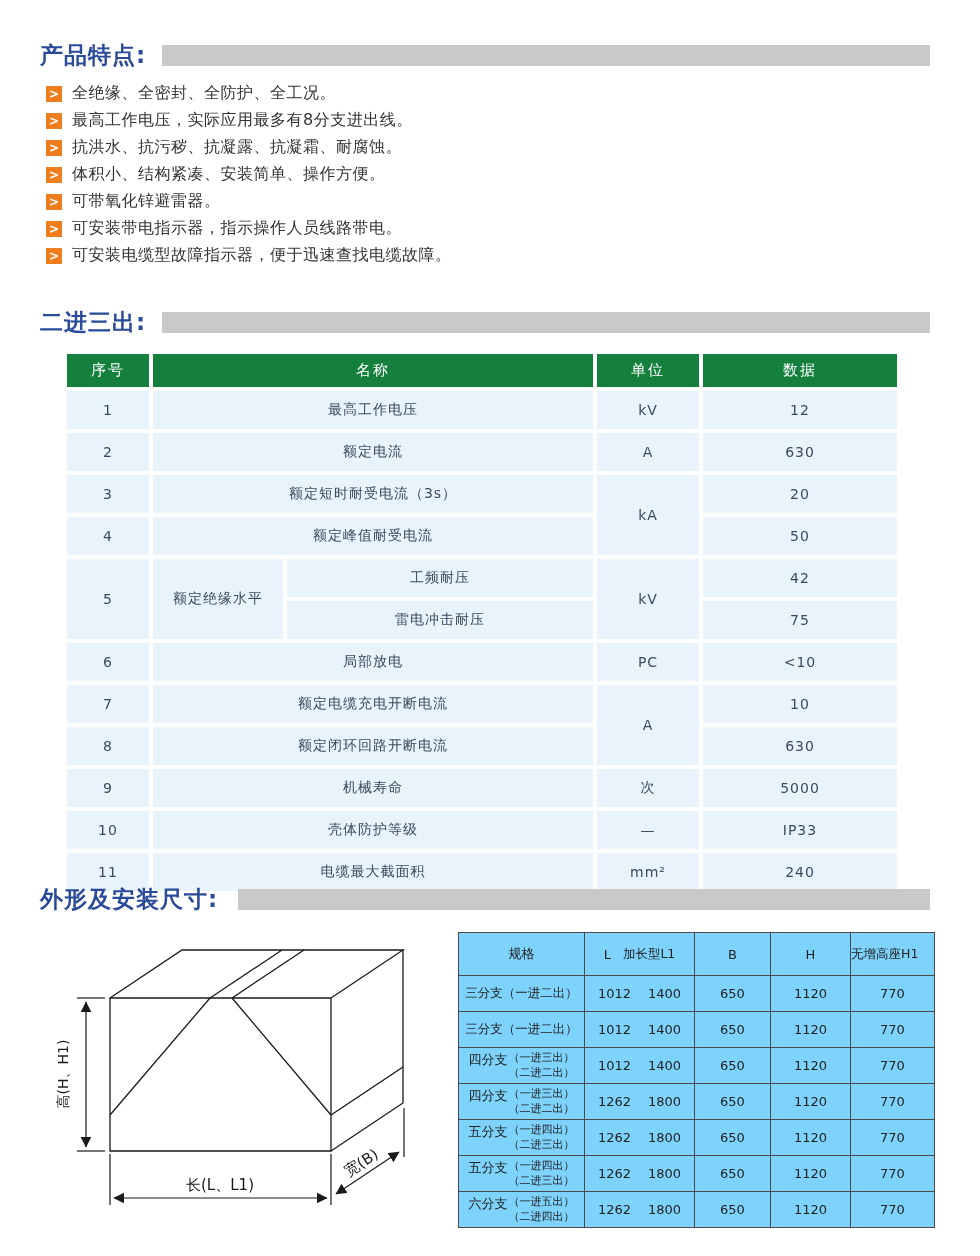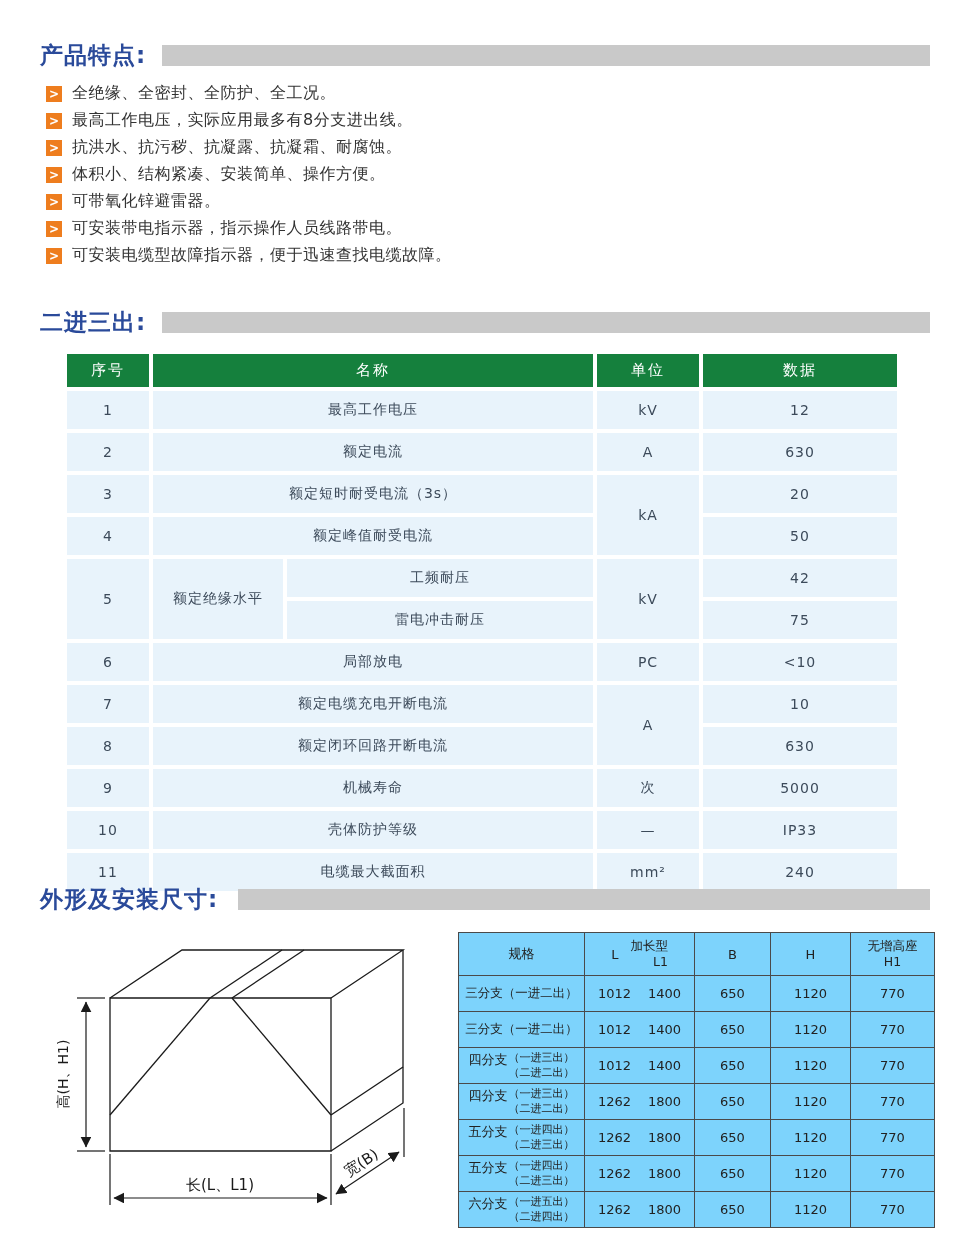--- a/index.html
+++ b/index.html
@@ -24,21 +24,21 @@
   .c-no { width:82px; } .c-g { width:130px; } .c-nm { width:306px; } .c-un { width:102px; } .c-da { width:194px; }
 
   
   .dtable { position:absolute; left:458px; top:932px; border-collapse:collapse; background:#7dd3fc; }
   .dtable th, .dtable td { border:1px solid #4a4a4a; color:#222; font-weight:normal; text-align:center; }
   .dtable th { height:43px; font-size:13px; }
   .dtable td { height:36px; font-size:13px; }
   .dc-spec { width:126px; } .dc-l { width:110px; } .dc-b { width:76px; } .dc-h { width:80px; } .dc-h1 { width:84px; }
   .lcell { display:flex; justify-content:space-between; padding:0 13px;text-align:right; }
   .hdr-l { display:flex; justify-content:center; align-items:center; gap:12px; }
-  .stack { display:flex; flex-direction:column; line-height:1.25; font-size:12.5px;text-align:right; }
+  .stack { display:flex; line-height:1.25; font-size:12.5px; }
   .spec-flex { display:flex; align-items:flex-start; justify-content:center; gap:1px; }
   .spec-lines { display:flex; flex-direction:column; font-size:11px; line-height:1.3; text-align:left; }
   .spec-single { font-size:12.5px;margin-top:18px; }
 
   .diagram { position:absolute; left:55px; top:933px; }
   .diagram text { fill:#1a1a1a; }
 </style>
 </head>
 <body>
 

